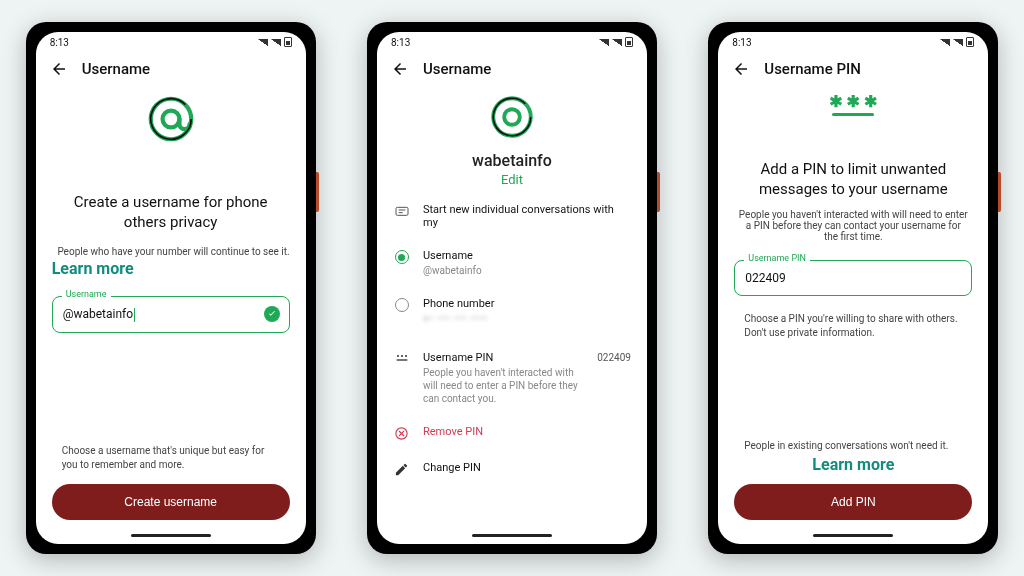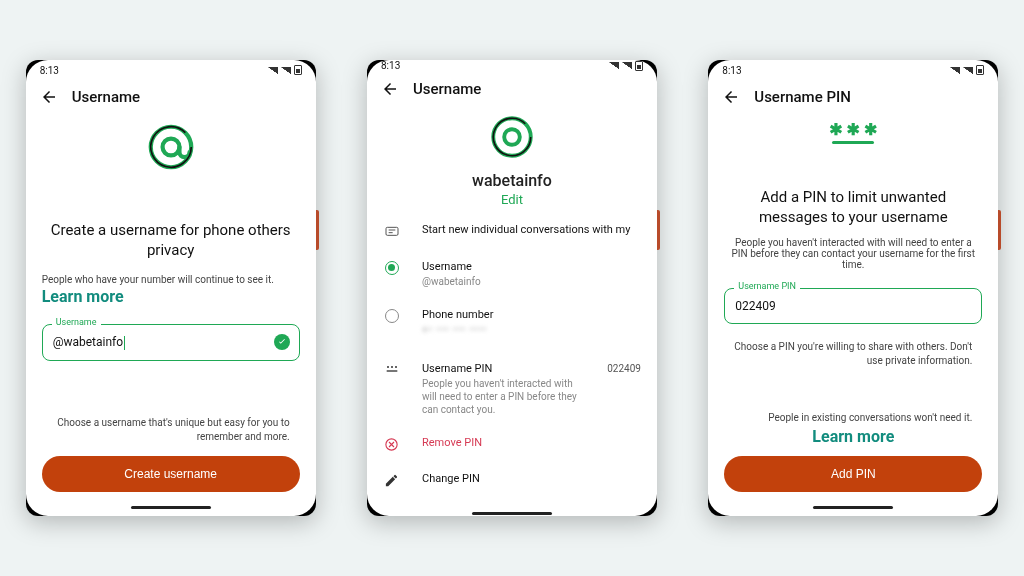--- a/index.html
+++ b/index.html
@@ -8,23 +8,24 @@
     width: 1024px;
     height: 576px;
     display: flex;
     justify-content: space-around;
     align-items: center;
     font-family: -apple-system, Roboto, "Segoe UI", sans-serif;
     overflow: hidden;
   }
   .phone {
     width: 290px;
-    height: 456px;
+    height: 532px;
     background: #000;
-    border-radius: 12px;
+    border-radius: 20px;
+    padding: 10px;
     position: relative;
     box-shadow: 0 6px 24px rgba(0,0,0,.25);
   }
   .phone::after { 
     content: "";
     position: absolute;
     right: -3px;
     top: 150px;
     width: 3px;
     height: 40px;
@@ -84,33 +85,33 @@
     position:absolute; right:10px; top:50%; transform:translateY(-50%);
     width:16px; height:16px; background:#1fa855; border-radius:50%;
     display:flex; align-items:center; justify-content:center;
   }
   .field-check svg { width:10px; height:10px; }
   .cursor { display:inline-block; width:1px; height:14px; background:#1fa855; vertical-align:middle; margin-left:1px;}
   .hint { font-size:9px; color:#888; margin-top:6px; padding-left:4px;}
 
   .spacer { flex:1; }
 
-  .bottom-note { text-align:right; font-size:10px; color:#444; padding: 0 10px 12px 10px; line-height:1.4;}
+  .bottom-note { text-align:left; font-size:10px; color:#444; padding: 0 10px 12px 10px; line-height:1.4;}
   .primary-btn {
-    background:#c2410c; color:#fff; border:none; border-radius:22px;
+    background:#7f1d1d; color:#fff; border:none; border-radius:22px;
     padding:11px 0; font-size:12px; font-weight:500; width:100%;
     cursor:pointer;
   }
   .navbar { height:14px; display:flex; justify-content:center; align-items:flex-start;}
   .nav-pill { width:80px; height:3px; background:#222; border-radius:2px; margin-top:4px;}
 
   
   .big-name { font-size:16px; font-weight:500; margin-top:4px;}
   .edit-link { color:#1fa855; font-size:13px; margin-top:2px;}
-  .row { display:flex; align-items:flex-start; gap:21px; padding:10px 0; font-size:11px;}
+  .row { display:flex; align-items:flex-start; gap:12px; padding:10px 0; font-size:11px;}
   .row-icon { width:18px; flex:0 0 18px; display:flex; justify-content:center; padding-top:1px;}
   .row-body { flex:1; }
   .row-title { color:#111; font-size:11px;}
   .row-sub { color:#888; font-size:10px; margin-top:2px; line-height:1.3;}
   .row-right { color:#555; font-size:10px; padding-top:1px;}
   .radio-o { width:14px; height:14px; border:1.5px solid #888; border-radius:50%; display:flex; align-items:center;justify-content:center;}
   .radio-o.sel { border-color:#1fa855; }
   .radio-o.sel::after{content:"";width:7px;height:7px;background:#1fa855;border-radius:50%;}
   .blur-text { filter: blur(2px); color:#aaa; letter-spacing:1px;}
   .danger { color:#d63a54; }
@@ -149,21 +150,21 @@
         <div class="hero-icon">
           <svg width="54" height="54" viewBox="0 0 64 64">
             <circle cx="32" cy="32" r="24" fill="none" stroke="#1fa855" stroke-width="5"></circle>
             <circle cx="32" cy="32" r="10" fill="none" stroke="#1fa855" stroke-width="5"></circle>
             <path d="M42 32 v6 a6 6 0 0 0 12 0" fill="none" stroke="#1fa855" stroke-width="5" stroke-linecap="round" transform="translate(-0,0)"></path>
             <path d="M56 32 a24 24 0 1 1 -7 -17" fill="none" stroke="#111" stroke-width="2"></path>
           </svg>
         </div>
         <div class="hero-title">Create a username for phone others privacy</div>
       </div>
-      <div class="hero-sub" style="text-align:left;margin-top:14px;">People who have your number will continue to see it.</div>
+      <div class="hero-sub" style="text-align:right;margin-top:14px;">People who have your number will continue to see it.</div>
       <a class="learn" style="text-align:left;display:inline-block;margin-top:2px;">Learn more</a>
 
       <div class="field-wrap">
         <span class="field-label">Username</span>
         <div class="field">
           <span>@wabetainfo</span><span class="cursor"></span>
         </div>
         <span class="field-check">
           <svg viewBox="0 0 24 24">
               <path d="M9 16l-4-4 1.4-1.4L9 13.2l8.6-8.6L19 6z" fill="#fff"></path>

